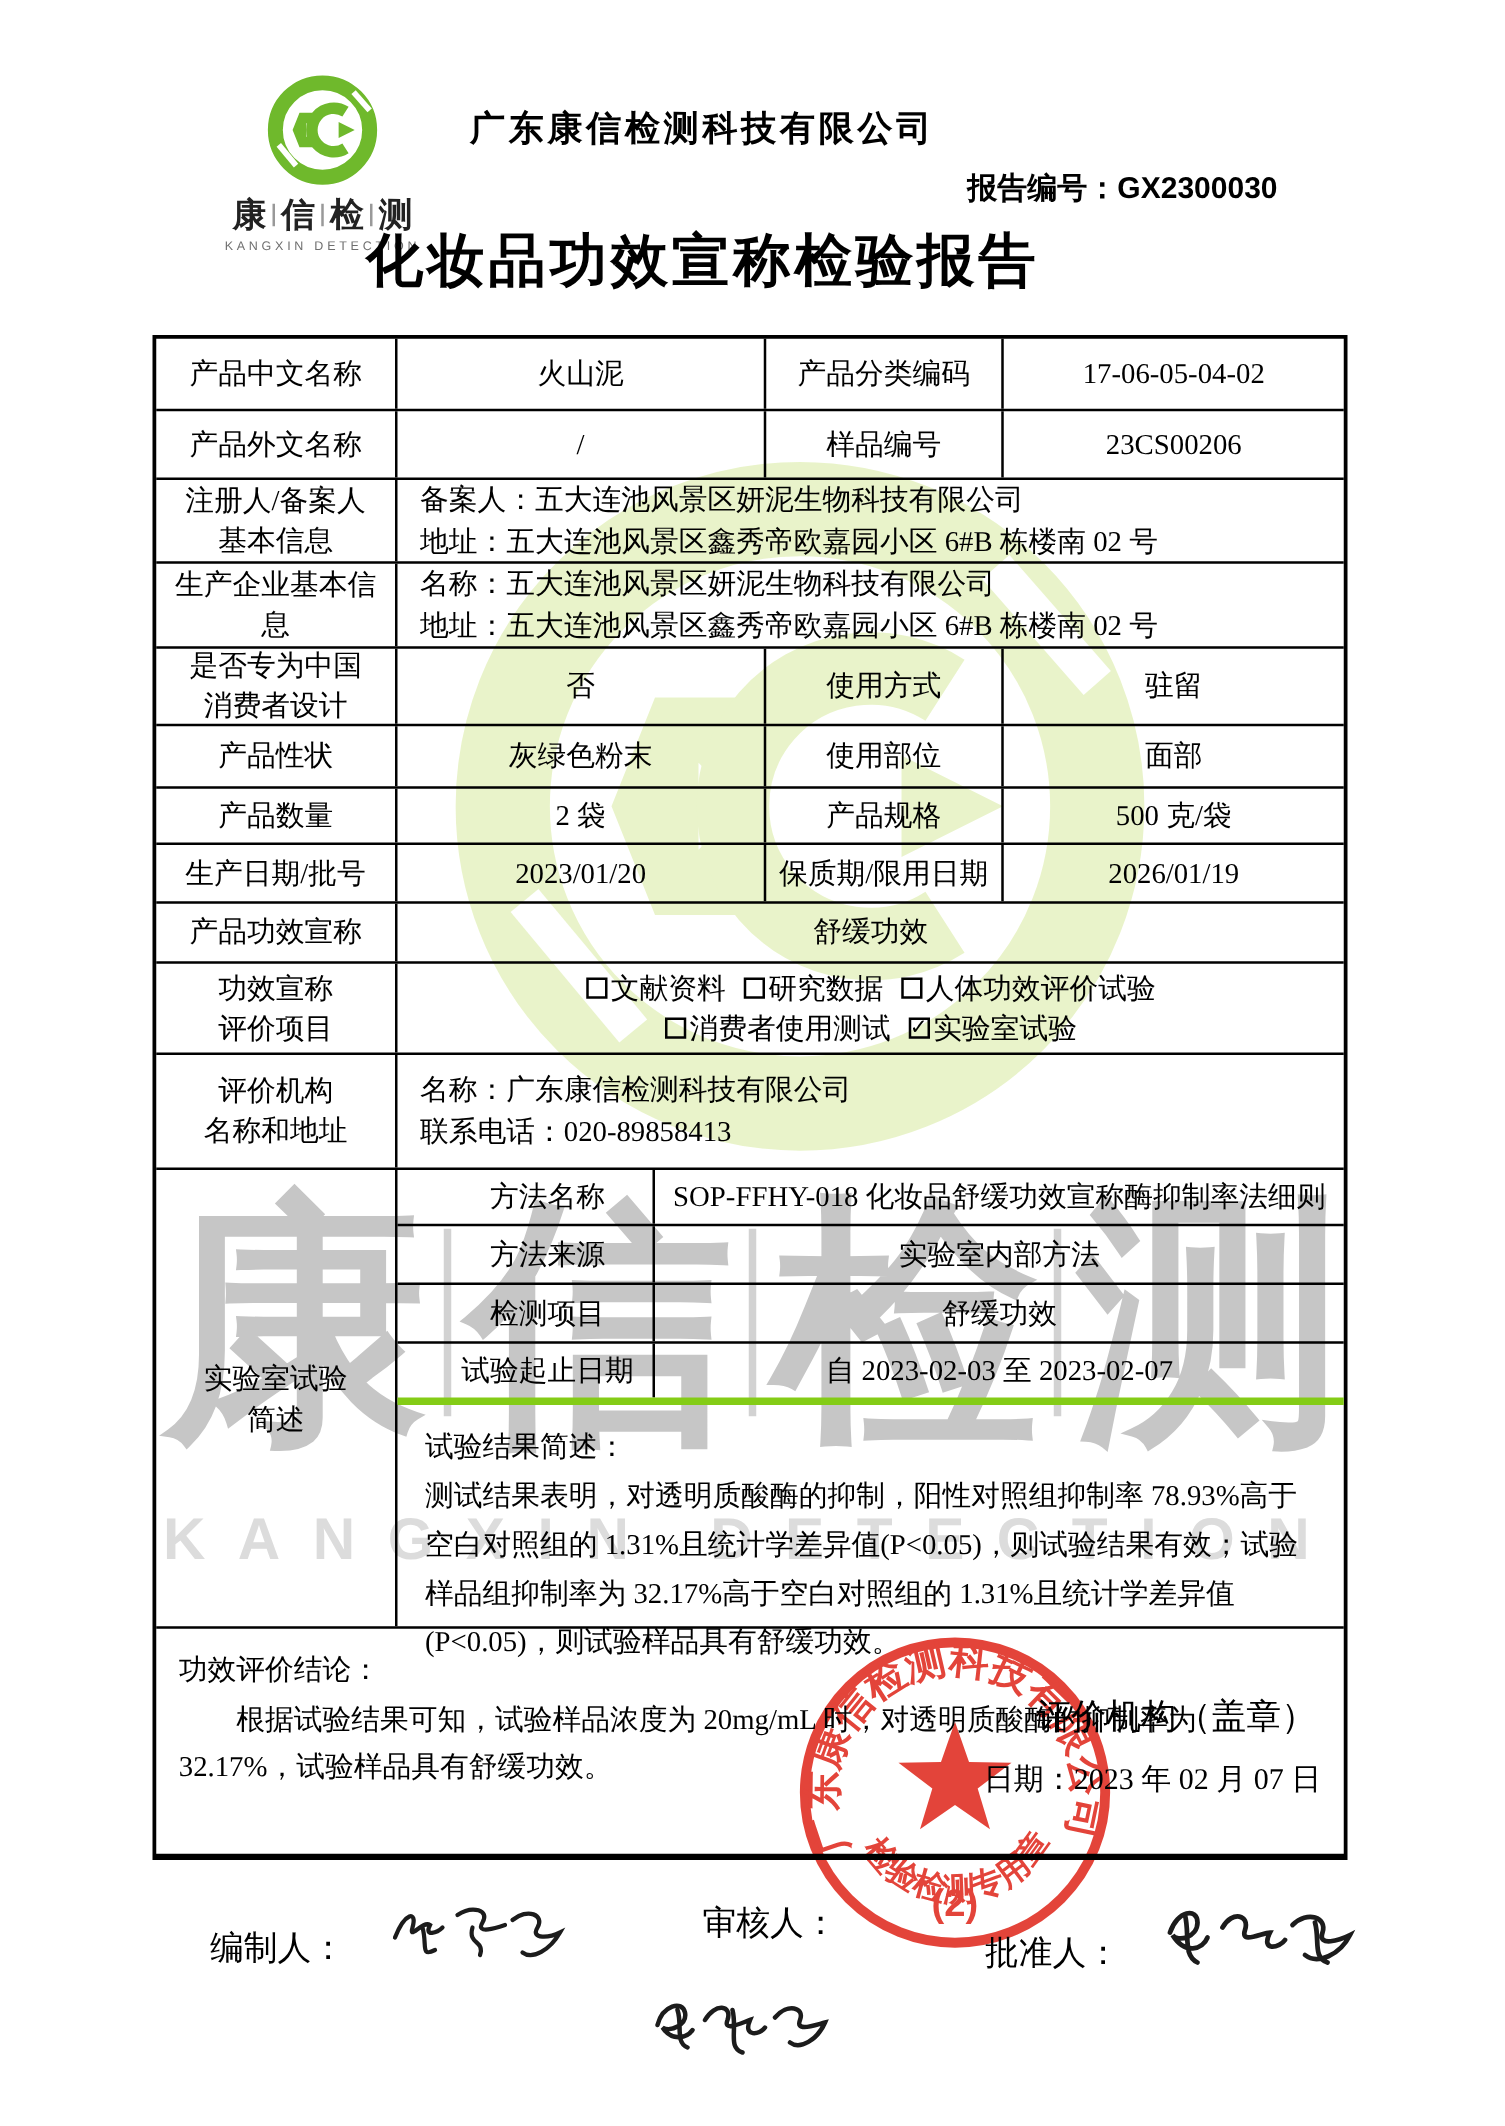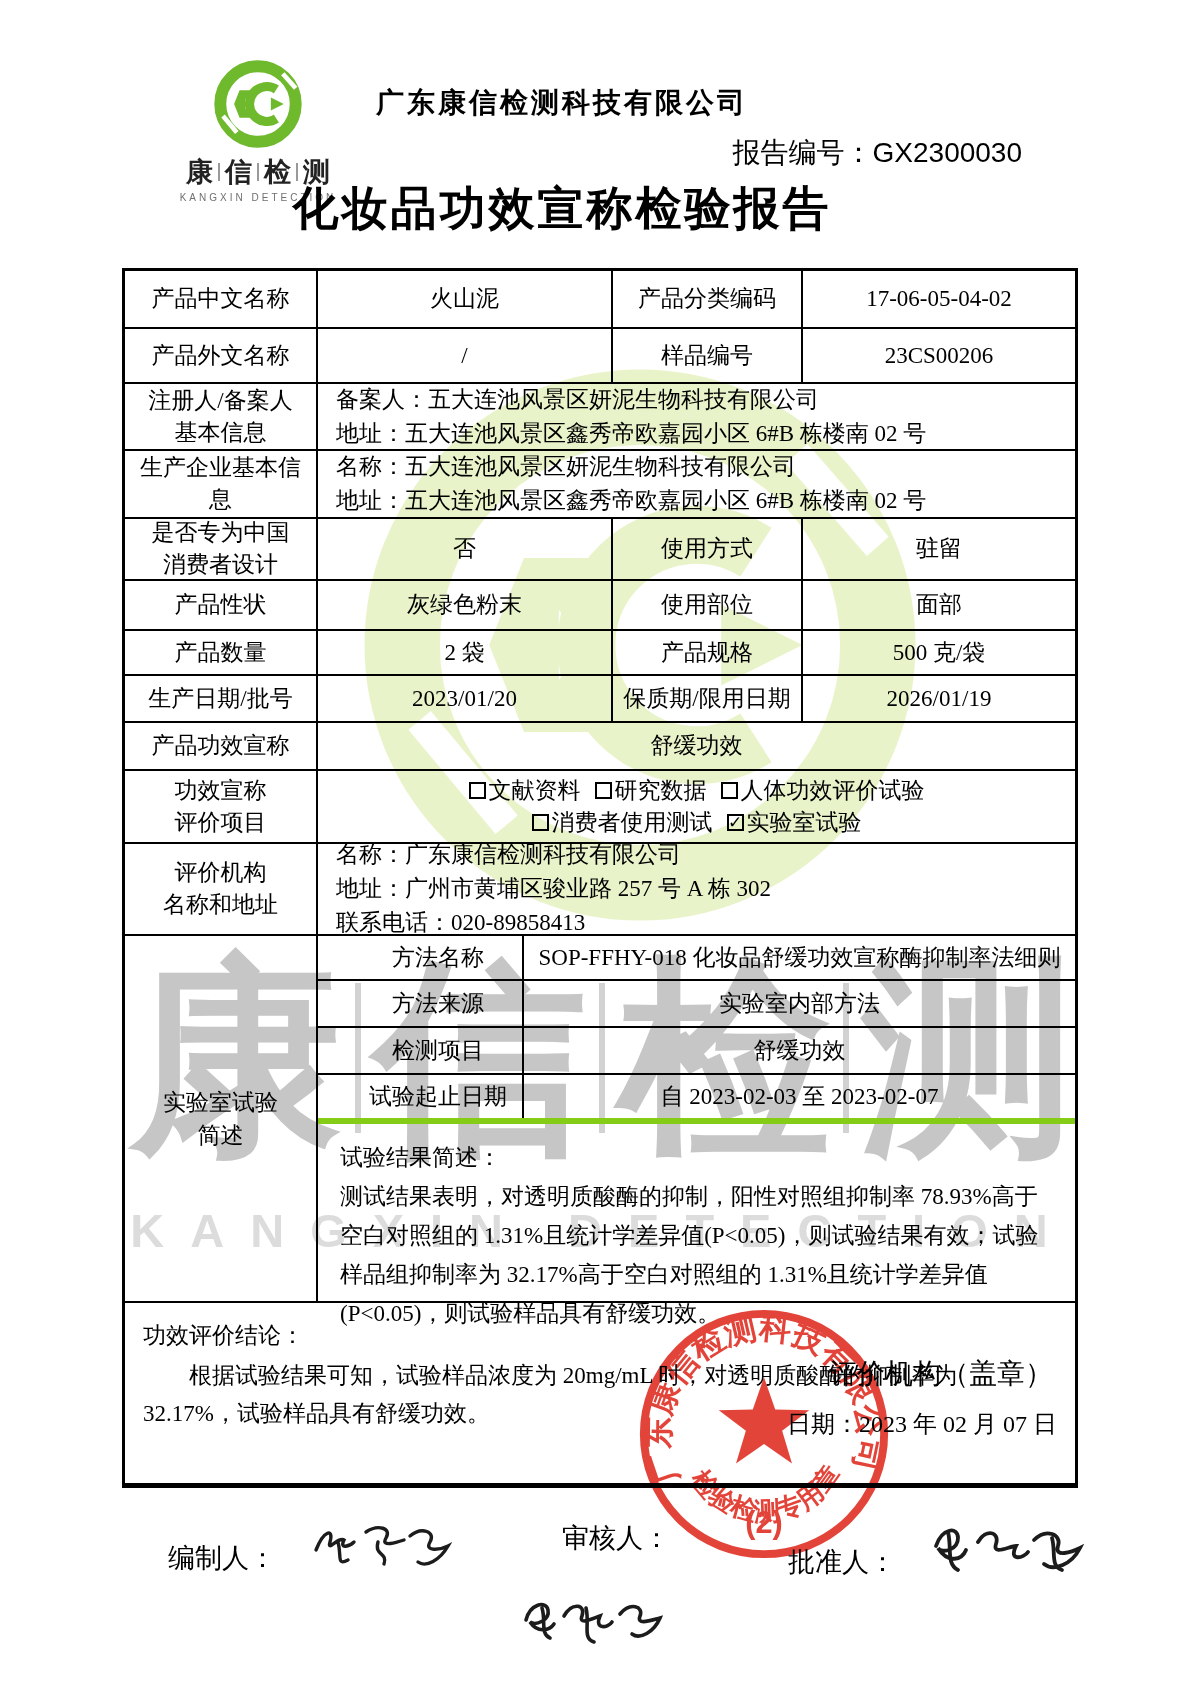--- a/index.html
+++ b/index.html
@@ -19,21 +19,21 @@
   
   .logo{position:absolute;left:158px;top:58px;width:200px;text-align:center;z-index:2;}
   .logo svg{display:block;margin:0 auto;}
   .logo-cn{display:flex;align-items:center;justify-content:center;margin-top:4px;}
   .logo-cn .ch{font-family:"Liberation Sans","DejaVu Sans",sans-serif;font-weight:700;font-size:27px;color:#222;}
   .logo-cn .sep{width:2px;height:18px;background:#999;margin:0 5px;}
   .logo-en{margin-top:2px;font-family:"Liberation Sans","DejaVu Sans",sans-serif;font-size:10px;letter-spacing:3px;color:#6f6f6f;}
   .company{position:absolute;left:0;top:84px;width:1124px;text-align:center;z-index:2;
            font-weight:700;font-size:28px;letter-spacing:3px;}
   .report-no{position:absolute;right:182px;top:134px;z-index:2;
-             font-family:"Liberation Sans","DejaVu Sans",sans-serif;font-weight:400;font-size:28px;margin-left:40px;}
+             font-family:"Liberation Sans","DejaVu Sans",sans-serif;font-weight:700;font-size:24px;margin-left:40px;}
   .doc-title{position:absolute;left:0;top:178px;width:1124px;text-align:center;z-index:2;
              font-family:"Liberation Sans","DejaVu Sans",sans-serif;font-weight:700;font-size:46px;letter-spacing:3px;}
 
   
   .doc-table{position:absolute;left:122px;top:268px;width:956px;z-index:1;
              border:3px solid #000;border-bottom-width:5px;box-sizing:border-box;font-size:23px;}
   .tr{display:flex;border-top:2px solid #000;box-sizing:border-box;}
   .tr:first-child{border-top:none;}
   .c{box-sizing:border-box;border-left:2px solid #000;display:flex;flex-direction:column;
      align-items:center;justify-content:center;text-align:center;line-height:32px;}
@@ -247,21 +247,20 @@
       </div>
     </div>
 
     <div class="tr h92">
       <div class="c w-l1">
         <div>评价机构</div>
         <div>名称和地址</div>
       </div>
       <div class="c w-v2 left">
         <div>名称：广东康信检测科技有限公司</div>
-        <div>地址：广州市黄埔区骏业路 257 号 A 栋 302</div>
         <div>联系电话：020-89858413</div>
       </div>
     </div>
 
     <div class="lab">
       <div class="lab-label">
         <div>实验室试验</div>
         <div>简述</div>
       </div>
       <div class="lab-right">

